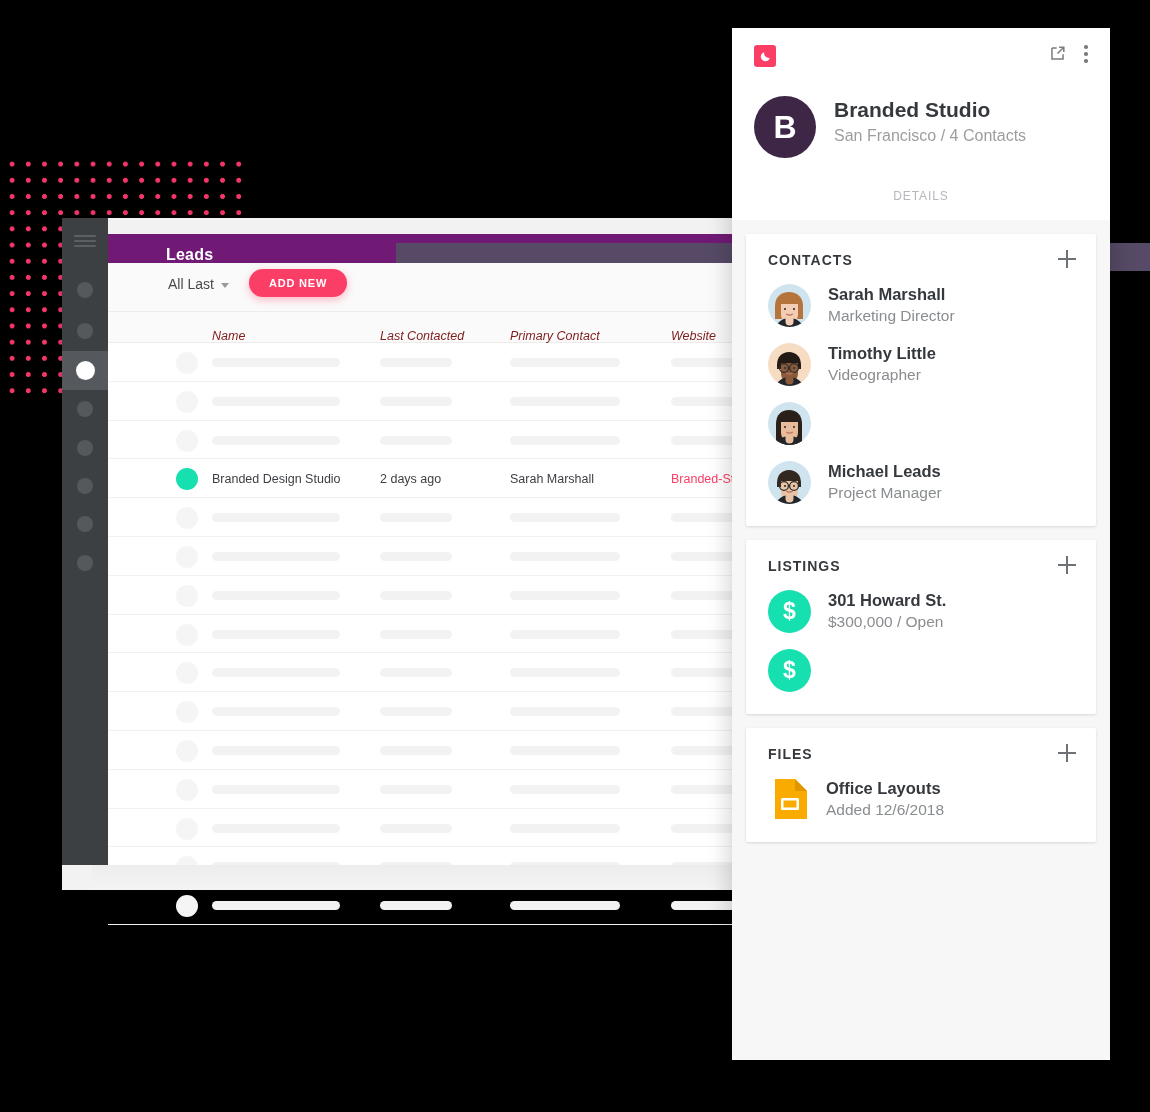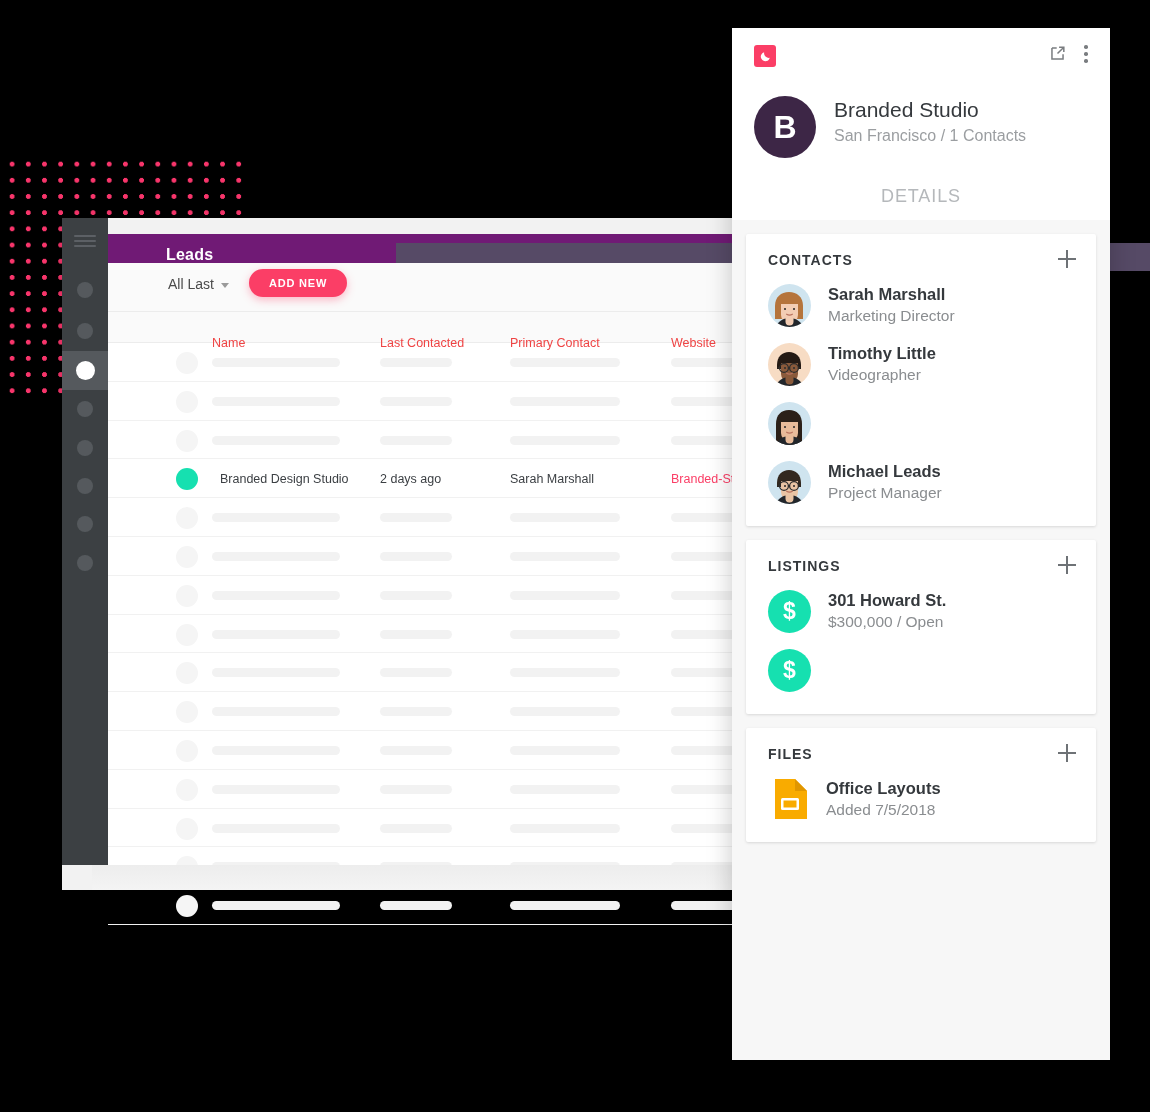--- a/index.html
+++ b/index.html
@@ -90,21 +90,21 @@
     cursor: pointer;
     box-shadow: 0 3px 8px rgba(251,62,102,0.35);
     font-family: "Liberation Sans", sans-serif;
   }
 
   #leads-table { position: absolute; left: 46px; top: 93px; width: 1002px; height: 554px; background: #fff; }
   #table-head {
     position: relative; height: 32px; background: #fafafa;
     border-top: 1px solid #ececec; border-bottom: 1px solid #ececec;
   }
-  .th { position: absolute; top: 24px; font-size: 12.5px; color: #ef4444; }
+  .th { position: absolute; top: 17px; font-size: 12.5px; color: #7f1d1d; font-style: italic; }
   .tr {
     position: relative; height: 38.8px;
     border-bottom: 1px solid #f1f1f1;
   }
   .tr .cell-dot {
     position: absolute; left: 68px; top: 9px;
     width: 22px; height: 22px; border-radius: 50%; background: #f5f5f5;
   }
   .tr .ph {
     position: absolute; top: 15px; height: 9px; border-radius: 5px; background: #f2f2f2;
@@ -135,29 +135,29 @@
   #more-menu-icon {
     position: absolute; left: 352px; top: 17px; width: 4px; cursor: pointer;
   }
   #more-menu-icon i { display: block; width: 3.5px; height: 3.5px; border-radius: 50%; background: #7a7d80; margin-bottom: 3.5px; }
   #company-avatar {
     position: absolute; left: 22px; top: 68px;
     width: 62px; height: 62px; border-radius: 50%; background: #3d2646;
     color: #fff; font-size: 32px; font-weight: bold;
     display: flex; align-items: center; justify-content: center;
   }
-  #company-name { position: absolute; left: 102px; top: 70px; font-size: 21px; font-weight: normal; color: #35393d; }
+  #company-name { position: absolute; left: 102px; top: 70px; font-size: 21px; font-weight: bold; color: #35393d; }
   #company-meta { position: absolute; left: 102px; top: 99px; font-size: 16px; color: #9b9ea1; }
   #panel-tabs {
     position: absolute; left: 0; bottom: 0; width: 100%; height: 42px;
     display: flex;
   }
   .panel-tab {
     flex: 1; display: flex; align-items: center; justify-content: center;
-    font-size: 18px; letter-spacing: .9px; color: #b5b8bb; cursor: pointer;
+    font-size: 12px; letter-spacing: .9px; color: #b5b8bb; cursor: pointer;
     position: relative; padding-bottom: 6px;
   }
   .panel-tab.active { color: #35393d; font-weight: bold; }
   .panel-tab.active::after {
     content: ""; position: absolute; left: 0; right: 0; bottom: 0;
     height: 3px; background: #1ad8b0;
   }
 
   #panel-body { position: absolute; left: 0; top: 192px; width: 100%; height: 840px; background: #f7f7f7; padding: 14px 14px 0 14px; }
   .card {
@@ -272,21 +272,21 @@
           </div>
           <div class="tr">
             <div class="cell-dot"></div>
             <div class="ph" style="left: 104px; width: 128px;"></div>
             <div class="ph" style="left: 272px; width: 72px;"></div>
             <div class="ph" style="left: 402px; width: 110px;"></div>
             <div class="ph" style="left: 563px; width: 110px;"></div>
           </div>
           <div class="tr real">
             <div class="cell-dot"></div>
-            <div class="txt" style="left: 112px;">Branded Design Studio</div>
+            <div class="txt" style="left: 104px;">Branded Design Studio</div>
             <div class="txt" style="left: 272px;">2 days ago</div>
             <div class="txt" style="left: 402px;">Sarah Marshall</div>
             <div class="txt link" style="left: 563px;">Branded-Studio.com</div>
           </div>
           <div class="tr">
             <div class="cell-dot"></div>
             <div class="ph" style="left: 104px; width: 128px;"></div>
             <div class="ph" style="left: 272px; width: 72px;"></div>
             <div class="ph" style="left: 402px; width: 110px;"></div>
             <div class="ph" style="left: 563px; width: 110px;"></div>
@@ -382,21 +382,21 @@
         </svg>
       </div>
       <div id="more-menu-icon">
           <i></i>
           <i></i>
           <i></i>
         </div>
 
       <div id="company-avatar">B</div>
       <div id="company-name">Branded Studio</div>
-      <div id="company-meta">San Francisco / 1 Contacts</div>
+      <div id="company-meta">San Francisco / 4 Contacts</div>
 
       <div id="panel-tabs">
         <div class="panel-tab">DETAILS</div>
       </div>
     </div>
 
     <div id="panel-body">
 
       <div class="card">
         <div class="card-title">CONTACTS</div>
@@ -498,21 +498,21 @@
         <div id="files-list">
             <div class="row-item file">
               <div class="file-icon"><svg width="34" height="40" viewBox="0 0 34 40">
                   <path d="M2 0h20l12 12v28H2z" fill="#f9ab00"></path>
                   <path d="M22 0l12 12H22z" fill="#e09600"></path>
                   <rect x="8" y="19" width="18" height="12" rx="1.5" fill="#fff"></rect>
                   <rect x="10.5" y="21.5" width="13" height="7" fill="#f9ab00"></rect>
                 </svg></div>
               <div class="row-text">
                 <div class="row-primary">Office Layouts</div>
-                <div class="row-secondary">Added 7/5/2018</div>
+                <div class="row-secondary">Added 12/6/2018</div>
               </div>
             </div>
           </div>
       </div>
 
     </div>
   </div>
 </div>
 
 </body></html>

